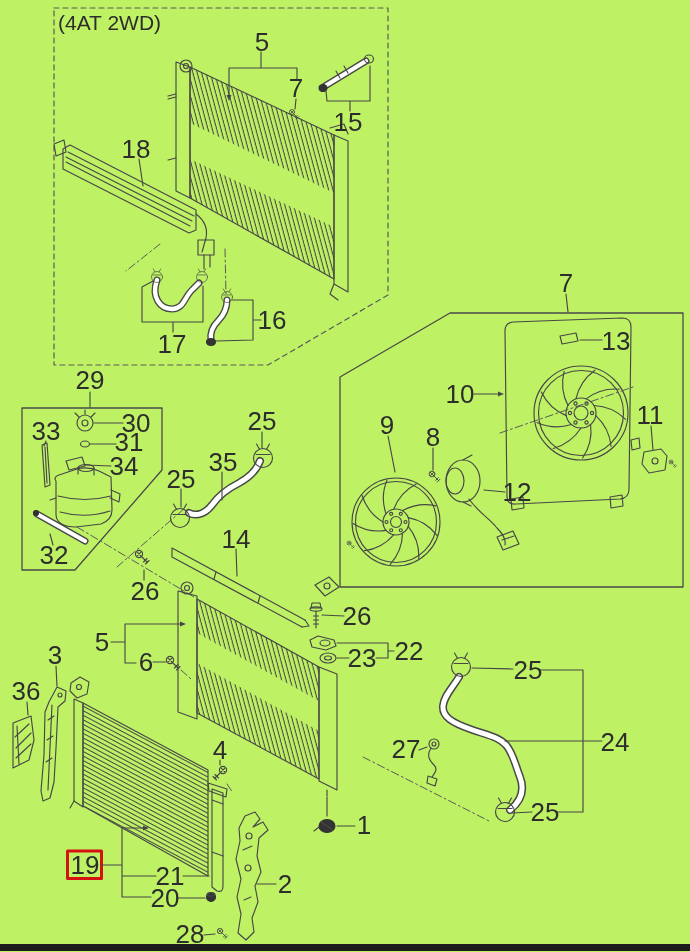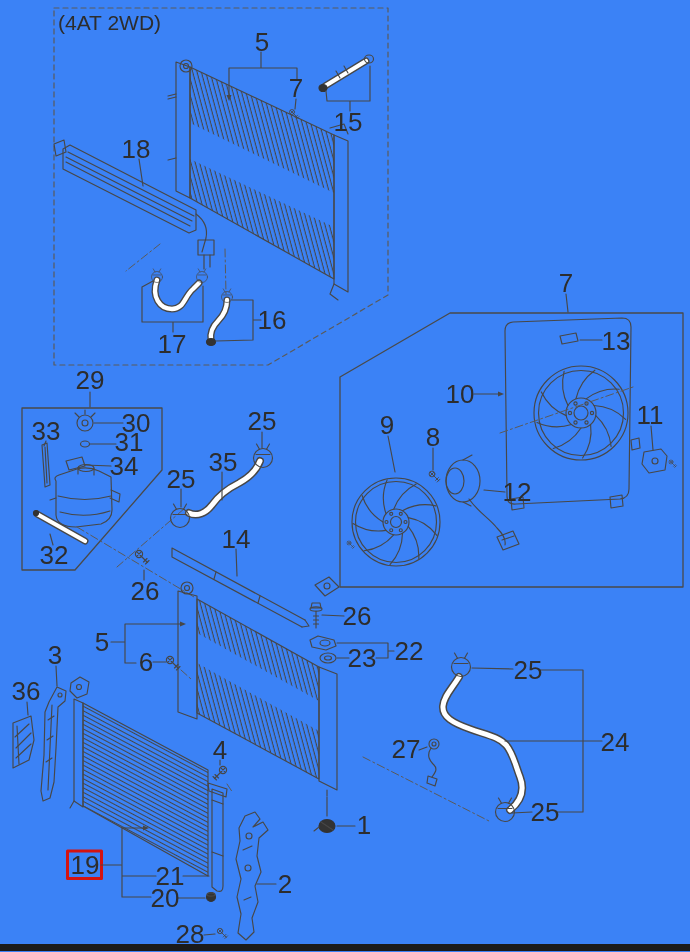--- a/index.html
+++ b/index.html
@@ -1,16 +1,16 @@
 <!DOCTYPE html>
 <html><head>
 <meta charset="utf-8">
 <style>
   html,body{margin:0;padding:0;background:#fff;}
-  .page{width:690px;height:952px;position:relative;background:#3b82f6;overflow:hidden;font-family:"Liberation Sans","DejaVu Sans",sans-serif;}
+  .page{width:690px;height:952px;position:relative;background:#bef264;overflow:hidden;font-family:"Liberation Sans","DejaVu Sans",sans-serif;}
   svg{display:block;}
   svg path,svg circle,svg ellipse,svg line,svg polygon,svg rect{fill:none;stroke:#474747;stroke-width:1.15;stroke-linecap:round;stroke-linejoin:round;}
   svg .blk{fill:#333;stroke:#333;}
   svg .ah{fill:#474747;stroke:none;}
   svg .dashbox{stroke:#5a5a5a;stroke-dasharray:5 4;stroke-width:1.2;}
   svg .solidbox{stroke:#4a4a4a;stroke-width:1.3;}
   svg .cl{stroke:#5a5a5a;stroke-dasharray:8 3 2 3;stroke-width:1;}
   svg .leader{stroke:#3d3d3d;stroke-width:1.1;}
   svg .tubeO{stroke:#474747;stroke-width:8;fill:none;}
   svg .tubeI{stroke:#ffffff;stroke-width:5;fill:none;}

